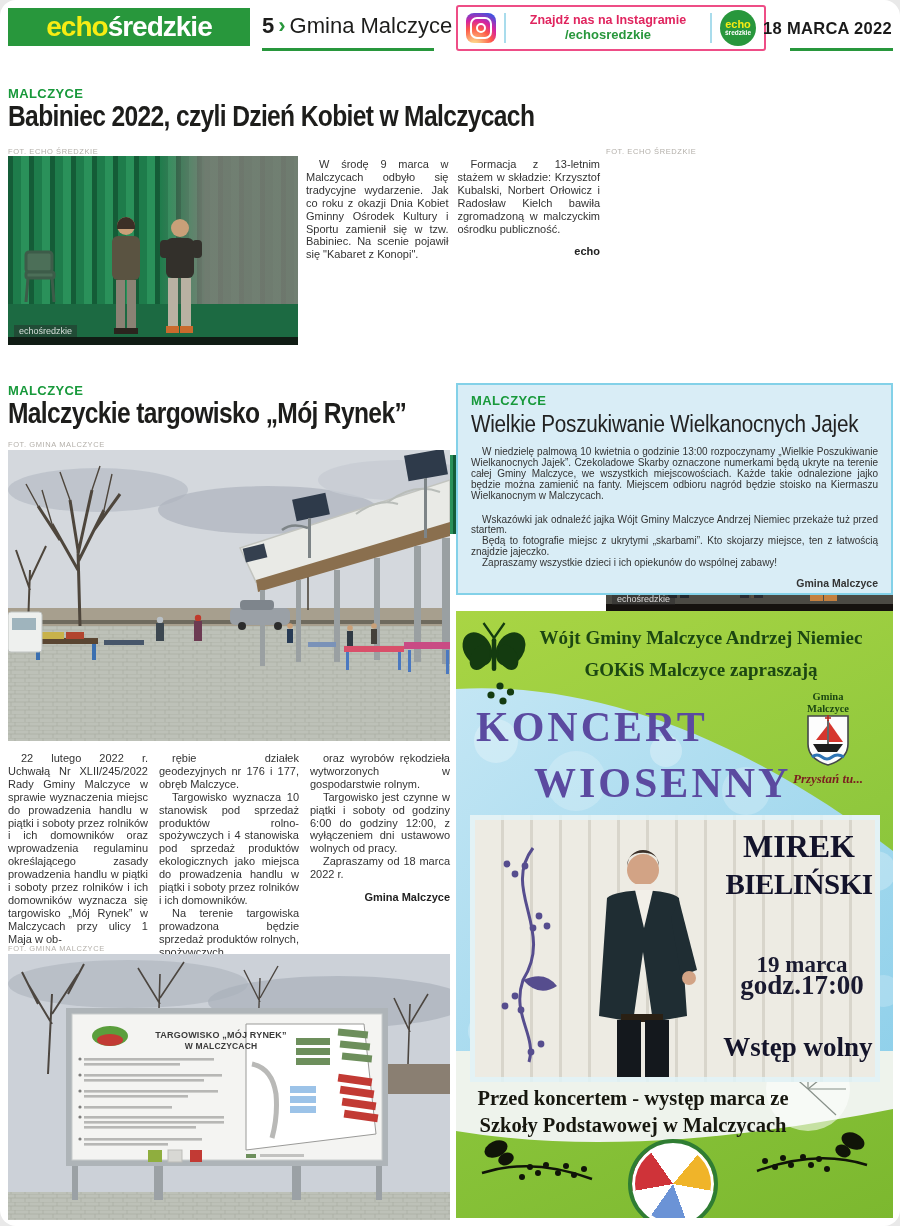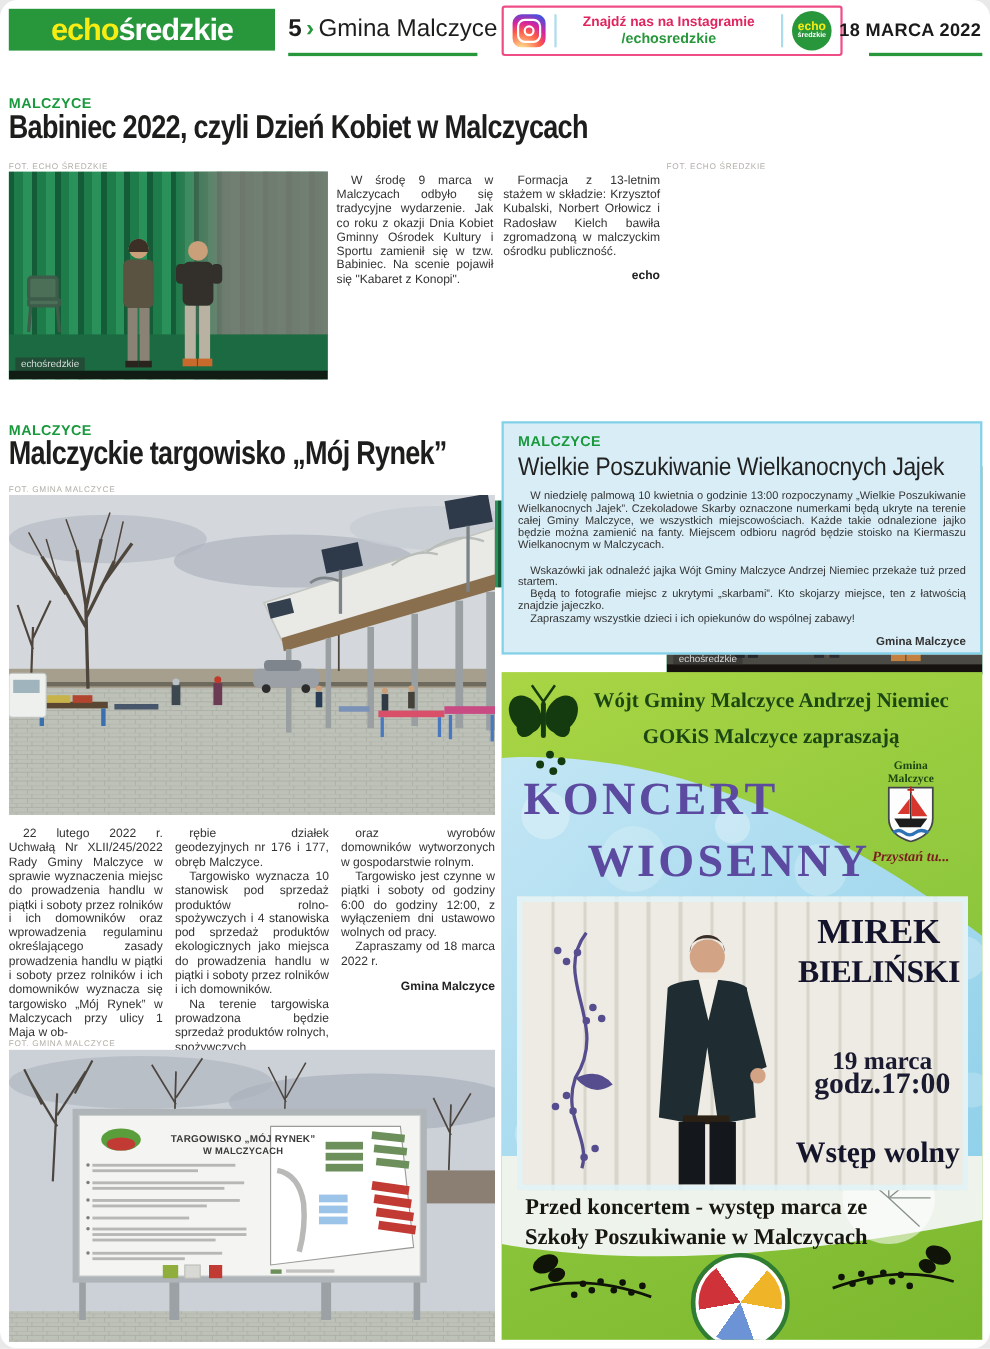--- a/index.html
+++ b/index.html
@@ -351,21 +351,21 @@
   <div class="abs a2-cols body">
     <div class="a2-col">
       <p>22 lutego 2022 r. Uchwałą Nr XLII/245/2022 Rady Gminy Malczyce w sprawie wyznaczenia miejsc do prowadzenia handlu w piątki i soboty przez rolników i ich domowników oraz wprowadzenia regulaminu określającego zasady prowadzenia handlu w piątki i soboty przez rolników i ich domowników wyznacza się targowisko „Mój Rynek” w Malczycach przy ulicy 1 Maja w ob-</p>
     </div>
     <div class="a2-col">
       <p>rębie działek geodezyjnych nr 176 i 177, obręb Malczyce.</p>
       <p>Targowisko wyznacza 10 stanowisk pod sprzedaż produktów rolno-spożywczych i 4 stanowiska pod sprzedaż produktów ekologicznych jako miejsca do prowadzenia handlu w piątki i soboty przez rolników i ich domowników.</p>
       <p>Na terenie targowiska prowadzona będzie sprzedaż produktów rolnych, spożywczych</p>
     </div>
     <div class="a2-col">
-      <p>oraz wyrobów domowników wytworzonych w gospodarstwie rolnym.</p>
+      <p>oraz wyrobów rękodzieła wytworzonych w gospodarstwie rolnym.</p>
       <p>Targowisko jest czynne w piątki i soboty od godziny 6:00 do godziny 12:00, z wyłączeniem dni ustawowo wolnych od pracy.</p>
       <p>Zapraszamy od 18 marca 2022 r.</p>
       <div class="byline">Gmina Malczyce</div>
     </div>
   </div>
 
   <div class="abs credit a2-credit-b">FOT. GMINA MALCZYCE</div>
 
   <div class="abs photo-board">
     <svg width="442" height="266" viewBox="0 0 442 266">
@@ -601,19 +601,19 @@
       </svg>
       <div class="abs serif p-artist1">MIREK</div>
       <div class="abs serif p-artist2">BIELIŃSKI</div>
       <div class="abs serif p-date1">19 marca</div>
       <div class="abs serif p-date2">godz.17:00</div>
       <div class="abs serif p-adm">Wstęp wolny</div>
     </div>
 
     <div class="abs p-foot">
       <div>Przed koncertem - występ marca ze</div>
-      <div>Szkoły Poszukiwanie w Malczycach</div>
+      <div>Szkoły Podstawowej w Malczycach</div>
     </div>
 
     <div class="abs gokis"></div>
   </div>
 
 </div>
 
 </body></html>

